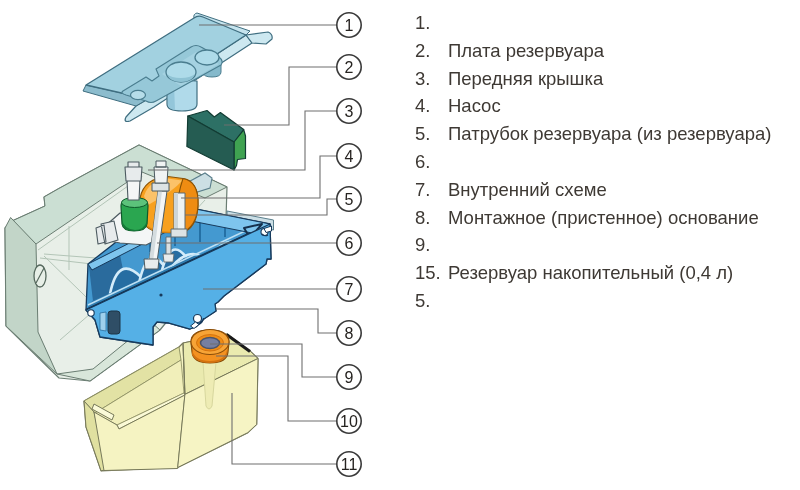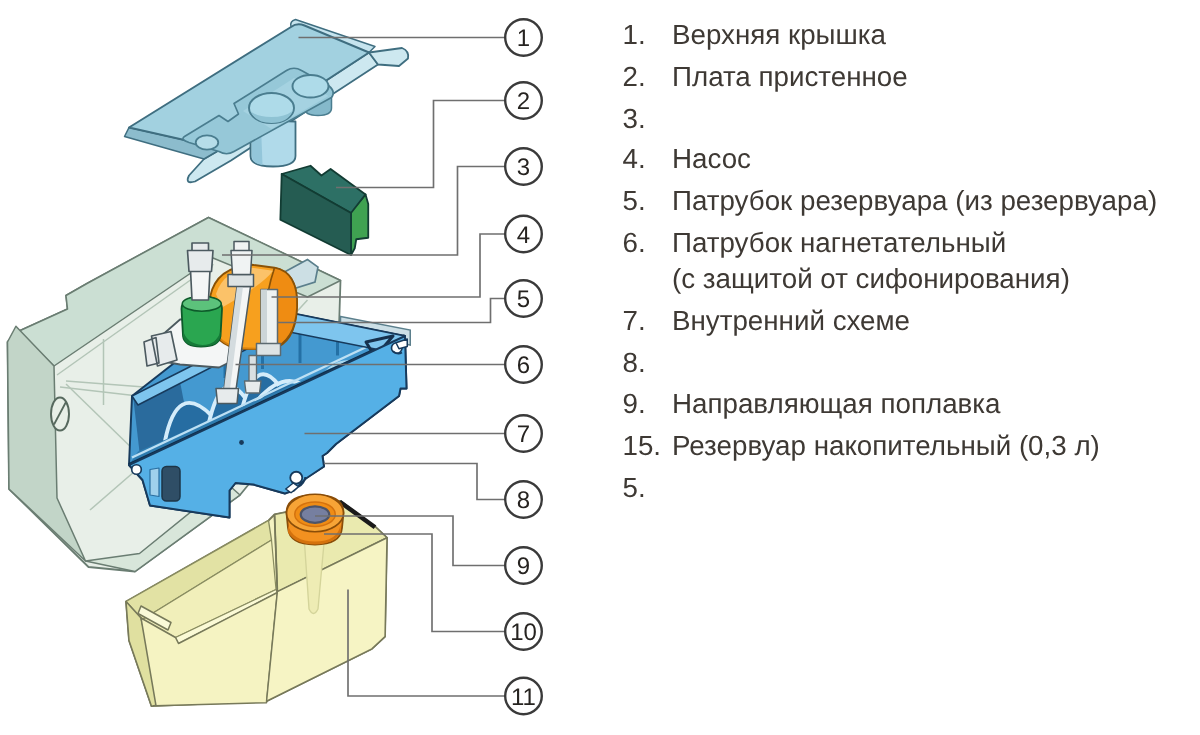--- a/index.html
+++ b/index.html
@@ -296,63 +296,62 @@
         <circle cx="349" cy="464" r="12.2" fill="#fff" stroke="#3a3a3a" stroke-width="1.6"></circle>
         <text x="349" y="469.8">11</text>
       </g>
 </g>
 </svg>
 
 <div id="list">
 
   <div class="it">
       <span class="n">1.</span>
-      <span>Верхняя крышка</span>
     </div>
 
   <div class="it">
       <span class="n">2.</span>
-      <span>Плата пристенное</span>
+      <span>Плата резервуара</span>
     </div>
 
   <div class="it">
       <span class="n">3.</span>
+      <span>Передняя крышка</span>
     </div>
 
   <div class="it">
       <span class="n">4.</span>
       <span>Насос</span>
     </div>
 
   <div class="it">
       <span class="n">5.</span>
       <span>Патрубок резервуара (из резервуара)</span>
     </div>
 
   <div class="it">
       <span class="n">6.</span>
-      <span>Патрубок нагнетательный<br>(с защитой от сифонирования)</span>
     </div>
 
   <div class="it">
       <span class="n">7.</span>
       <span>Внутренний схеме</span>
     </div>
 
   <div class="it">
       <span class="n">8.</span>
+      <span>Монтажное (пристенное) основание</span>
     </div>
 
   <div class="it">
       <span class="n">9.</span>
-      <span>Направляющая поплавка</span>
     </div>
 
 
   <div class="it">
       <span class="n">15.</span>
-      <span>Резервуар накопительный (0,3 л)</span>
+      <span>Резервуар накопительный (0,4 л)</span>
     </div>
 
   <div class="it">
       <span class="n">5.</span>
     </div>
 </div>
 
 </body></html>

